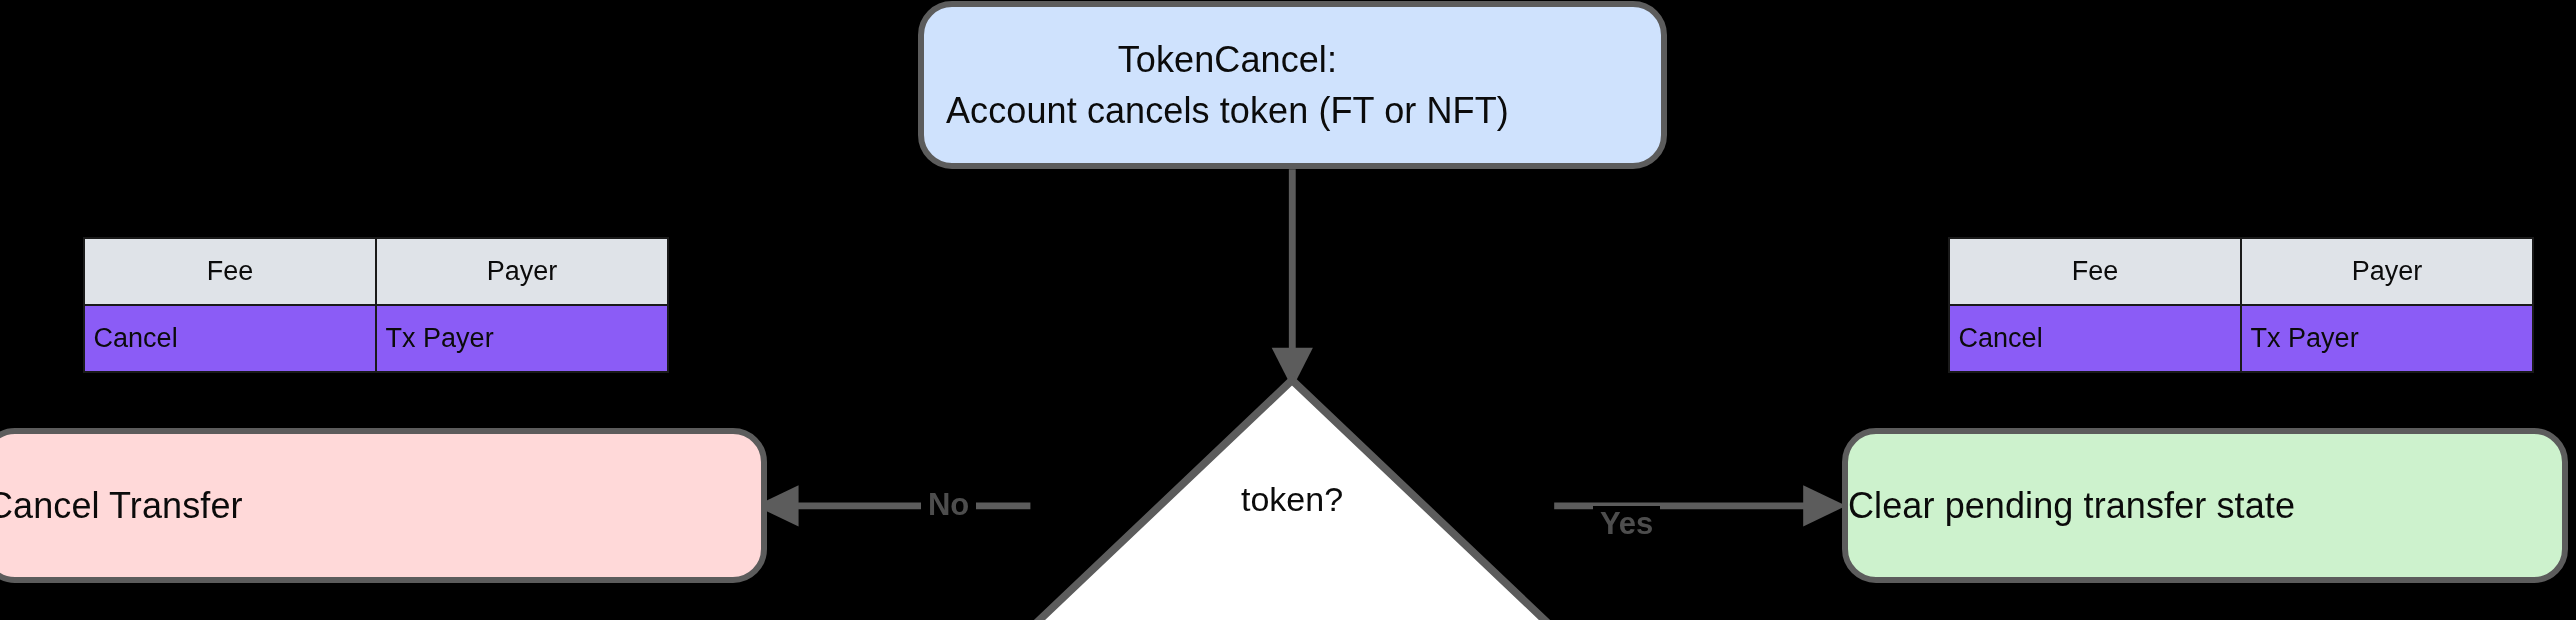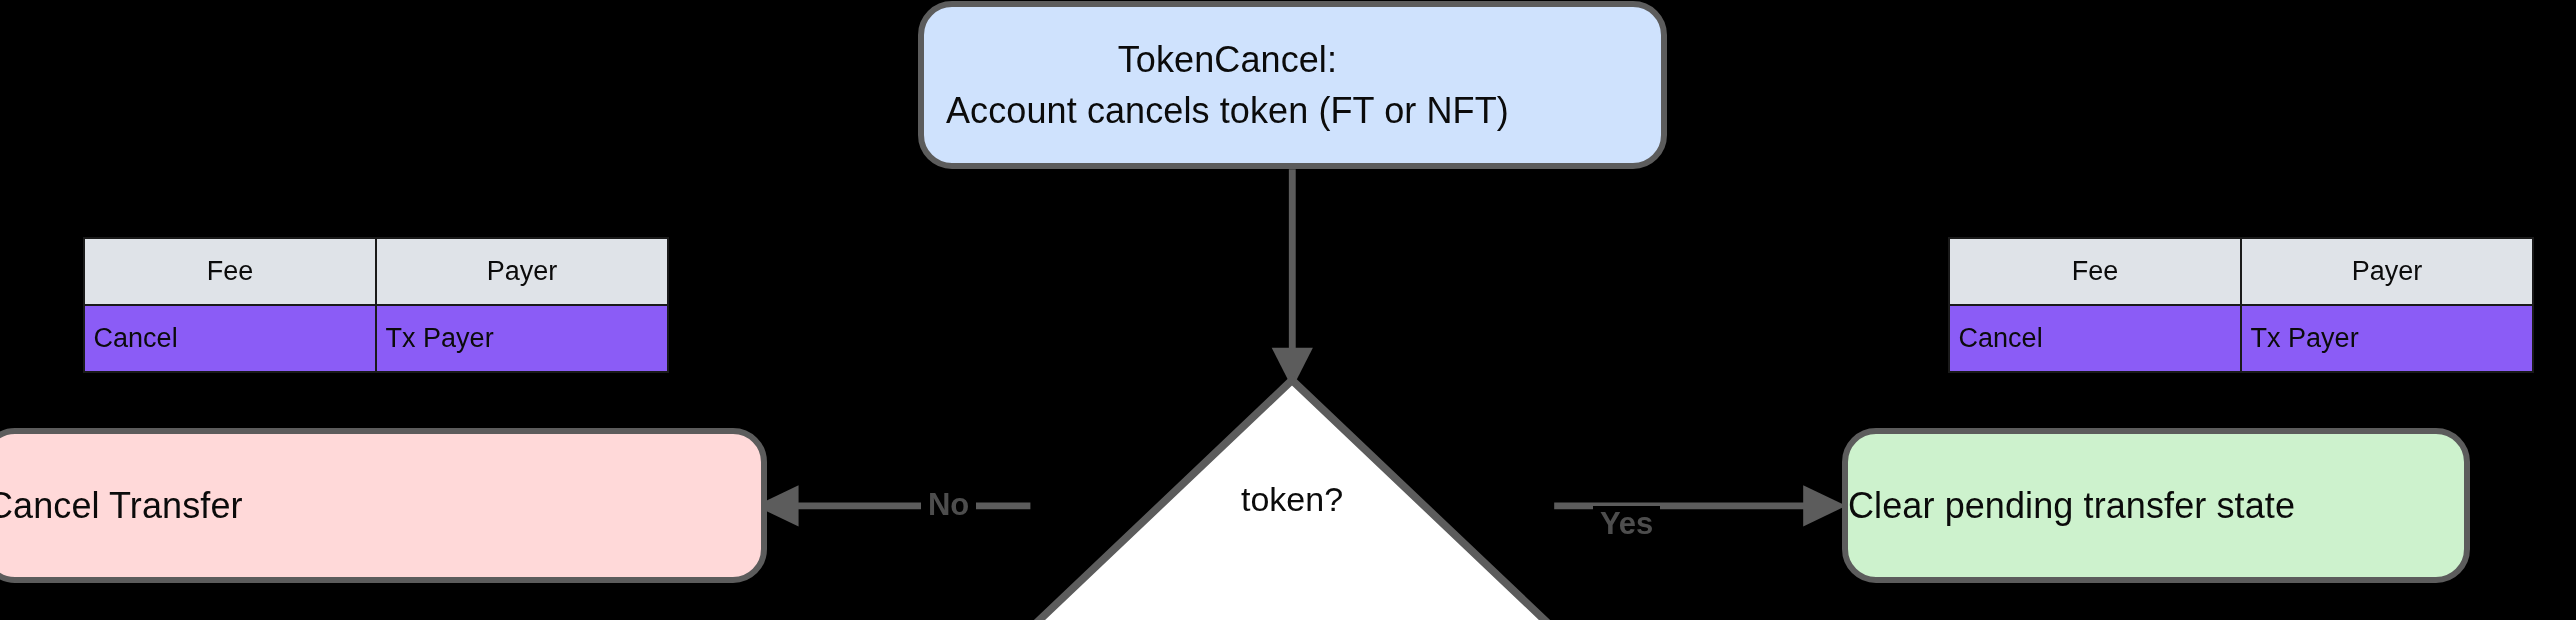--- a/index.html
+++ b/index.html
@@ -55,21 +55,21 @@
     height: 155px;
     background: #ffd9d9;
     font-size: 36px;
     border-radius: 34px;
   }
 
   
   #node-clear-pending {
     left: 1842px;
     top: 428px;
-    width: 628px;
+    width: 726px;
     height: 155px;
     background: #cdf2cd;
     font-size: 36px;
     border-radius: 34px;
   }
 
   
   #node-decision {
     position: absolute;
     left: 1030px;

